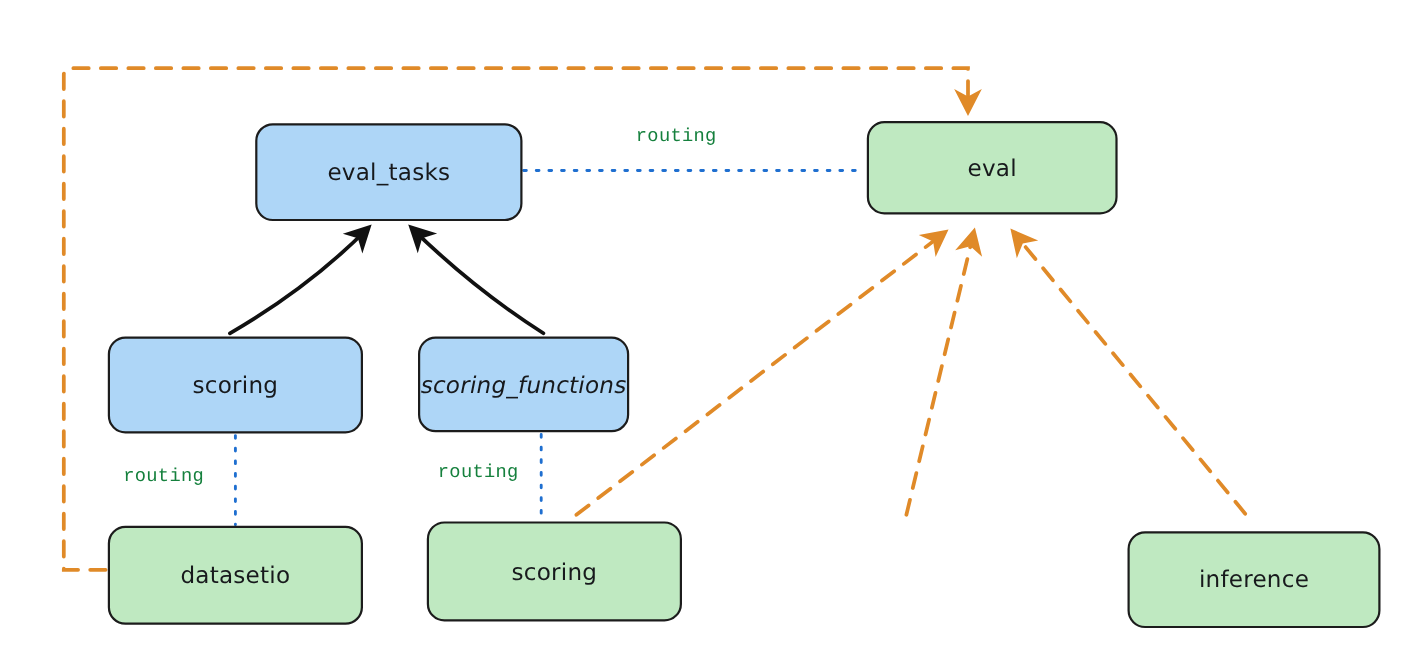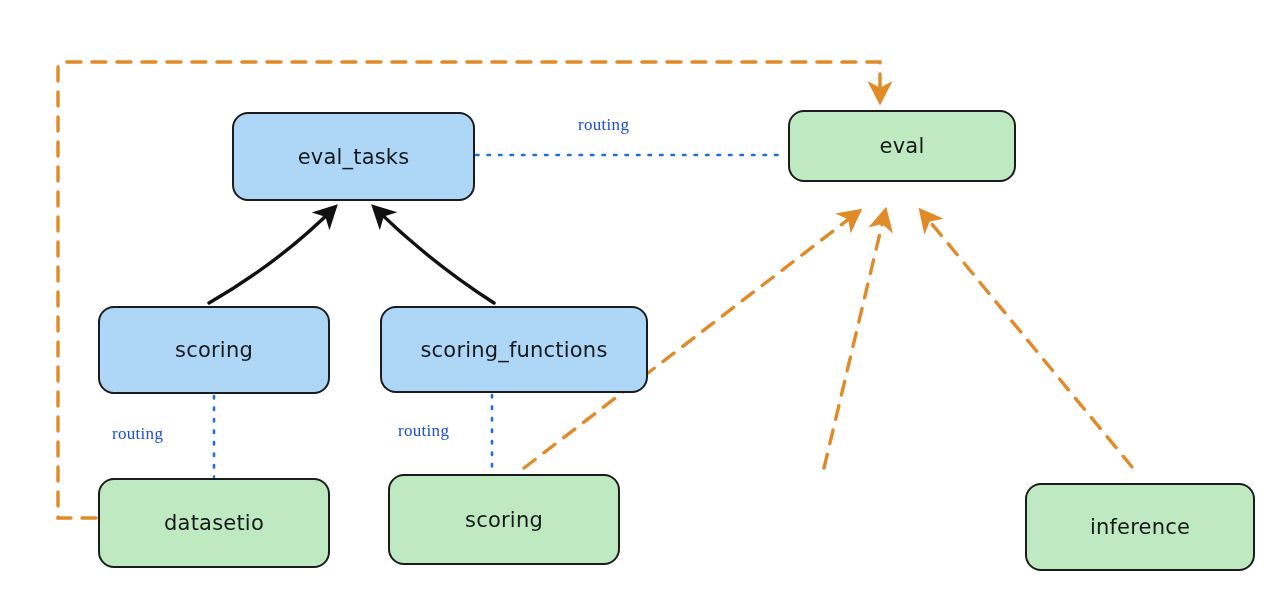--- a/index.html
+++ b/index.html
@@ -7,21 +7,21 @@
   #stage{position:relative;width:1280px;height:596px;background:#ffffff;}
   svg#wires{position:absolute;left:0;top:0;width:1280px;height:596px;}
 
   .node{position:absolute;box-sizing:border-box;display:flex;align-items:center;justify-content:center;
         border:2.6px solid #1c1c1c;border-radius:16px;
         font-family:"DejaVu Sans",sans-serif;font-size:21px;color:#17191c;letter-spacing:.2px;}
   .node.blue{background:#aed6f7;}
   .node.green{background:#bfe9c1;}
   .node .lbl{pointer-events:none;white-space:nowrap;}
 
-  .edge-label{position:absolute;color:#1d4ed8;font-family:Liberation Serif, serif;
+  .edge-label{position:absolute;color:#15803d;font-family:Liberation Mono, monospace;
               font-size:17px;letter-spacing:.3px;white-space:nowrap;}
 </style>
 </head>
 <body>
 
 <div id="stage">
 
   <svg id="wires" viewBox="0 0 1280 596">
     <defs>
       <marker id="arrowBlack" markerWidth="9" markerHeight="9" refX="6.2" refY="4.5" orient="auto" markerUnits="strokeWidth">
@@ -48,29 +48,29 @@
 
     <path d="M 824,468 L 885,212" fill="none" stroke="#e08a28" stroke-width="3.4" stroke-linecap="round" stroke-dasharray="14 11" marker-end="url(#arrowOrange)"></path>
 
     <path d="M 1132,467 L 922,212" fill="none" stroke="#e08a28" stroke-width="3.4" stroke-linecap="round" stroke-dasharray="14 11" marker-end="url(#arrowOrange)"></path>
   </svg>
 
   <div class="node blue" style="left:232px;top:112px;width:243px;height:89px;">
     <span class="lbl">eval_tasks</span>
   </div>
 
-  <div class="node green" style="left:788px;top:110px;width:228px;height:72px;">
+  <div class="node green" style="left:788px;top:110px;width:228px;height:85px;">
     <span class="lbl">eval</span>
   </div>
 
   <div class="node blue" style="left:98px;top:306px;width:232px;height:88px;">
     <span class="lbl">scoring</span>
   </div>
 
-  <div class="node blue" style="left:380px;top:306px;width:268px;height:87px;">
+  <div class="node blue" style="left:380px;top:306px;width:192px;height:87px;font-style:italic;">
     <span class="lbl">scoring_functions</span>
   </div>
 
   <div class="node green" style="left:98px;top:478px;width:232px;height:90px;">
     <span class="lbl">datasetio</span>
   </div>
 
   <div class="node green" style="left:388px;top:474px;width:232px;height:91px;">
     <span class="lbl">scoring</span>
   </div>

